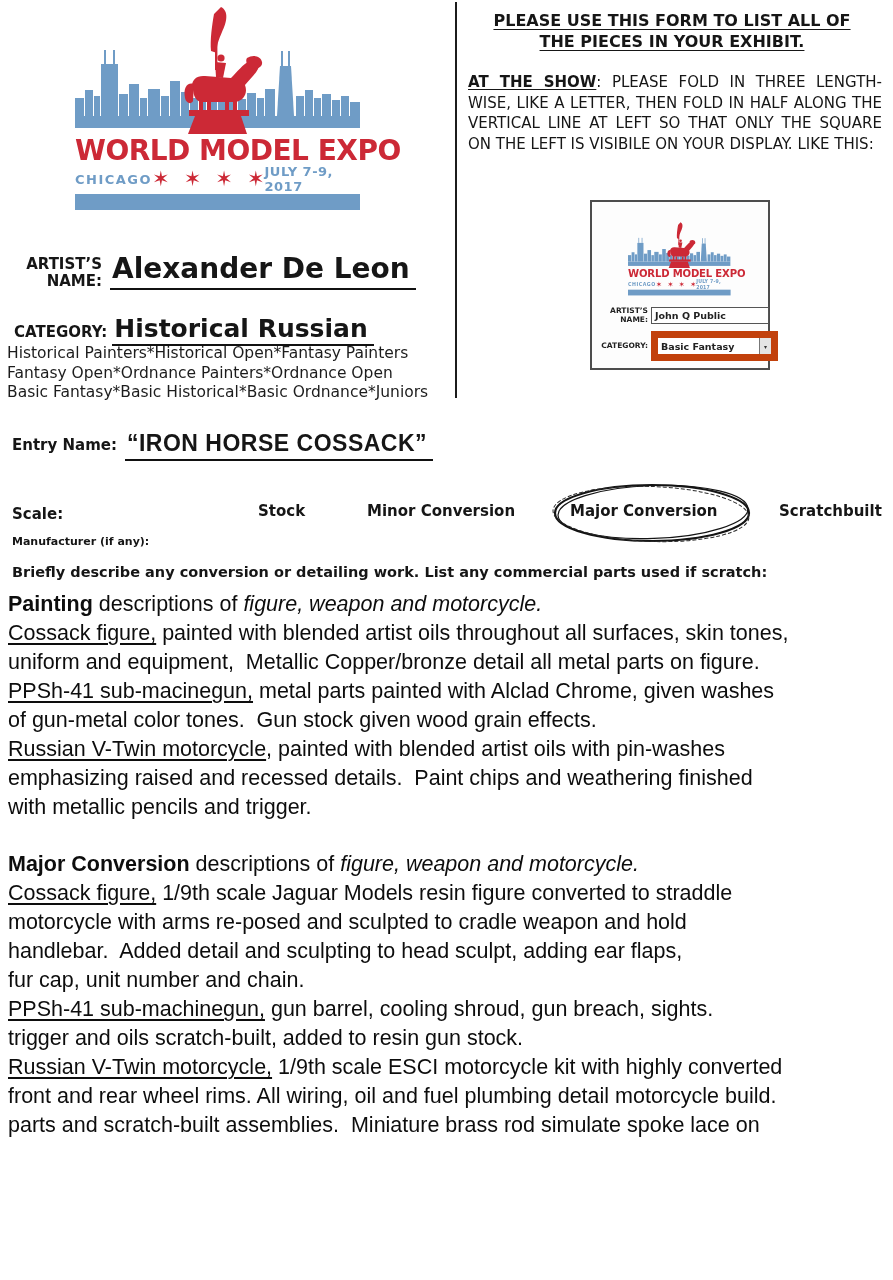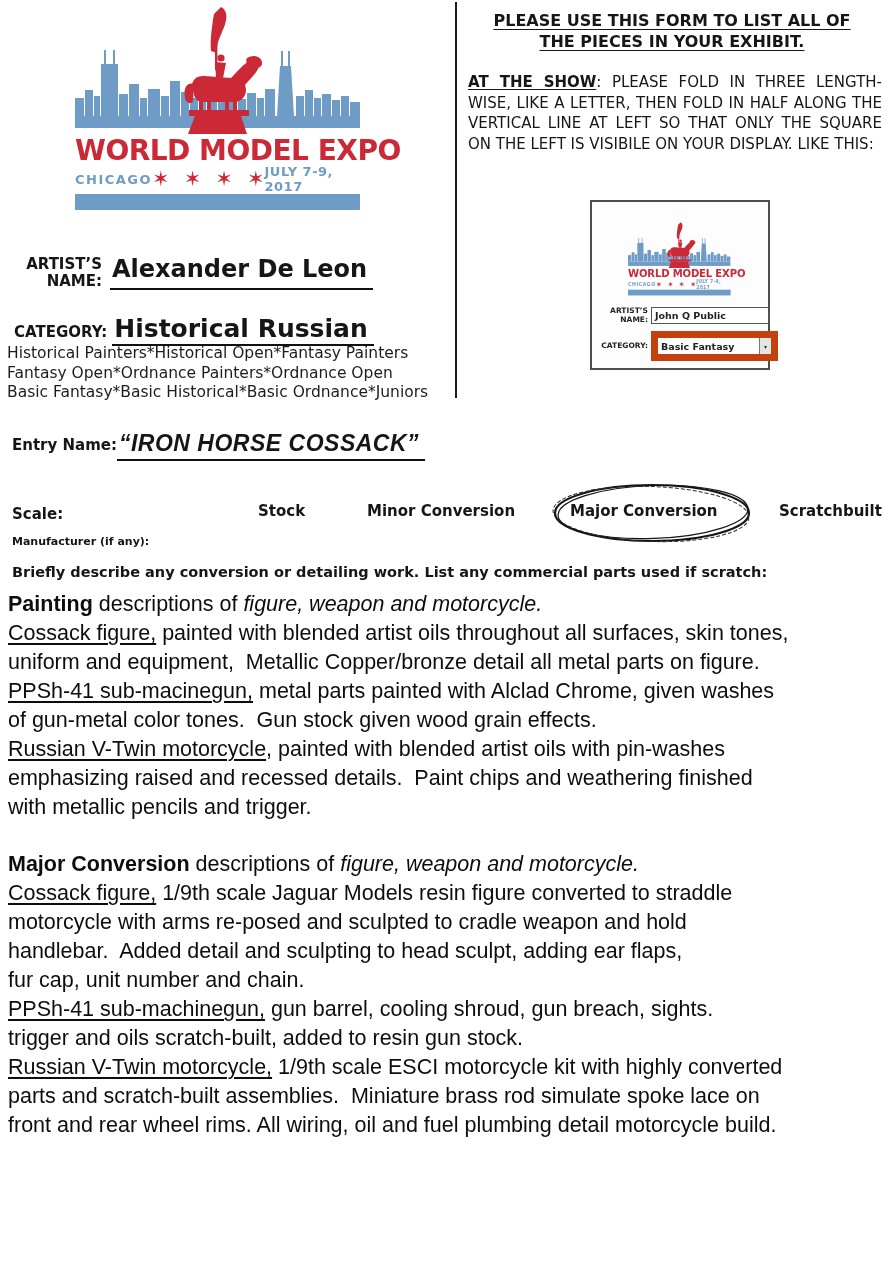--- a/index.html
+++ b/index.html
@@ -39,29 +39,29 @@
                font-size:9.5px;line-height:15px;padding-left:3px;color:#222;}
   .thumb-select{width:113px;height:16px;border:7px solid #c2410c;background:#fff;display:flex;align-items:center;color:#222;}
   .thumb-select .val{font-weight:bold;font-size:9.5px;padding-left:3px;}
   .thumb-drop{margin-left:auto;width:11px;height:100%;border-left:1px solid #777;background:#e4e4e4;
               display:flex;align-items:center;justify-content:center;font-size:6px;color:#333;}
 
   
   .artist-row{position:absolute;left:14px;top:256px;display:flex;gap:8px;}
   .small-label{font-weight:bold;font-size:15px;line-height:17px;}
   .artist-label{width:88px;text-align:right;}
-  .big-value{font-family:"DejaVu Sans",sans-serif;font-weight:bold;font-size:24px;line-height:26px;
+  .big-value{font-family:"DejaVu Sans",sans-serif;font-weight:bold;font-size:28px;line-height:26px;
              border-bottom:2.5px solid #111;padding:0 6px 2px 2px;}
   .category-row{position:absolute;left:14px;top:316px;display:flex;align-items:baseline;gap:5px;}
   .category-row .big-value{font-size:25px;}
   .category-list{position:absolute;left:7px;top:344px;font-size:15.5px;line-height:19.5px;color:#1c1c1c;}
 
   
-  .entry-row{position:absolute;left:12px;top:430px;display:flex;align-items:center;gap:0;justify-content:space-between;}
-  .entry-value{font-family:"Liberation Sans",sans-serif;font-weight:bold;font-style:italic;font-size:23px;
+  .entry-row{position:absolute;left:12px;top:430px;display:flex;align-items:center;gap:8px;justify-content:space-between;}
+  .entry-value{font-family:"Liberation Sans",sans-serif;font-weight:bold;font-size:23px;
                line-height:26px;border-bottom:2.5px solid #111;padding:0 6px 3px 2px;letter-spacing:0.5px;}
 
   
   .scale-label{position:absolute;left:12px;top:505px;font-weight:bold;font-size:15px;}
   .scale-opt{position:absolute;top:502px;font-weight:bold;font-size:15px;white-space:nowrap;}
   .opt-stock{left:258px;}
   .opt-minor{left:367px;}
   .opt-major{left:570px;}
   .opt-scratch{left:779px;}
   .sel-ellipse{position:absolute;left:550px;top:481px;width:206px;height:64px;pointer-events:none;}
@@ -293,18 +293,18 @@
       </div>
       <div class="desc-para">
         <div class="desc-line"><span class="seg-b">Major Conversion</span><span class="seg-r"> descriptions of </span><span class="seg-i">figure, weapon and motorcycle.</span></div>
         <div class="desc-line"><span class="seg-u">Cossack figure,</span><span class="seg-r"> 1/9th scale Jaguar Models resin figure converted to straddle</span></div>
         <div class="desc-line"><span class="seg-r">motorcycle with arms re-posed and sculpted to cradle weapon and hold</span></div>
         <div class="desc-line"><span class="seg-r">handlebar.  Added detail and sculpting to head sculpt, adding ear flaps,</span></div>
         <div class="desc-line"><span class="seg-r">fur cap, unit number and chain.</span></div>
         <div class="desc-line"><span class="seg-u">PPSh-41 sub-machinegun,</span><span class="seg-r"> gun barrel, cooling shroud, gun breach, sights.</span></div>
         <div class="desc-line"><span class="seg-r">trigger and oils scratch-built, added to resin gun stock.</span></div>
         <div class="desc-line"><span class="seg-u">Russian V-Twin motorcycle,</span><span class="seg-r"> 1/9th scale ESCI motorcycle kit with highly converted</span></div>
+        <div class="desc-line"><span class="seg-r">front and rear wheel rims. All wiring, oil and fuel plumbing detail motorcycle build.</span></div>
         <div class="desc-line"><span class="seg-r">parts and scratch-built assemblies.  Miniature brass rod simulate spoke lace on</span></div>
-        <div class="desc-line"><span class="seg-r">front and rear wheel rims. All wiring, oil and fuel plumbing detail motorcycle build.</span></div>
       </div>
     </div>
 
 </div>
 
 </body></html>

